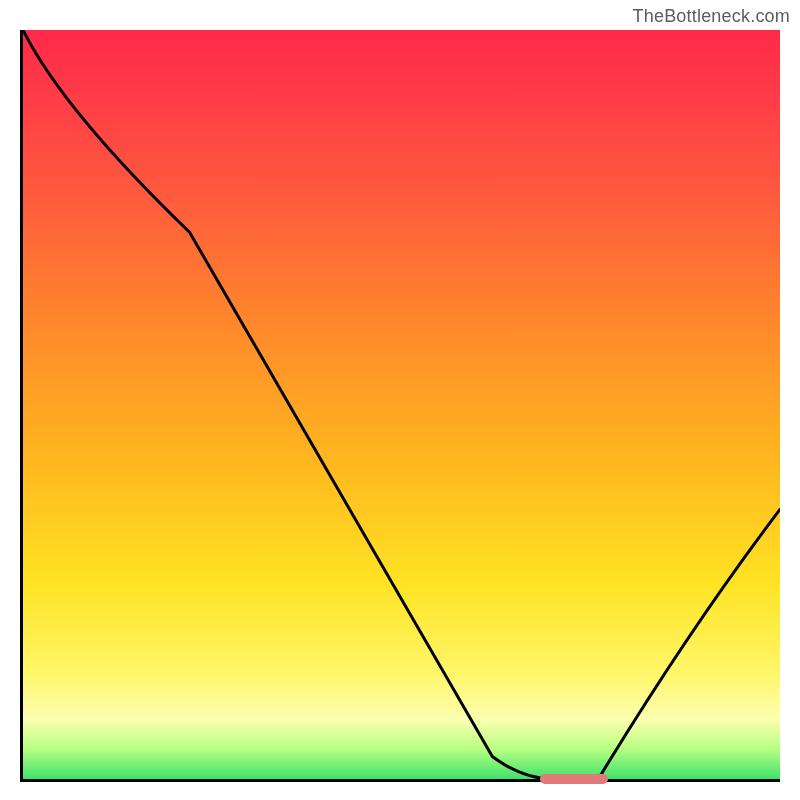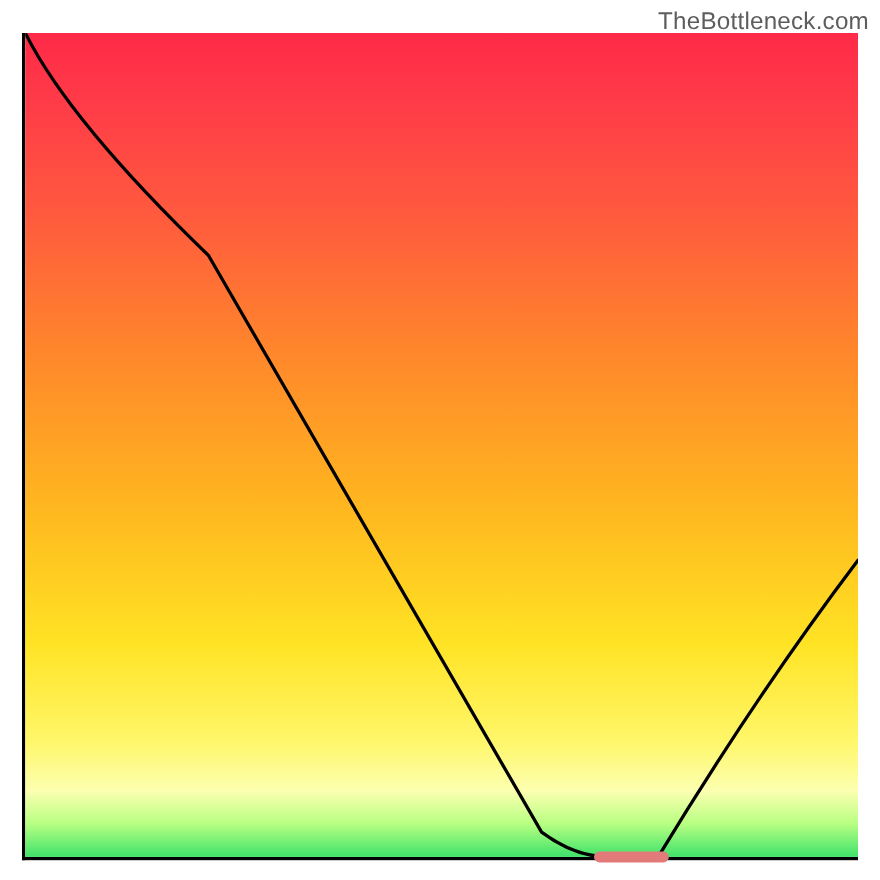--- a/index.html
+++ b/index.html
@@ -14,21 +14,21 @@
   .chart-wrap {
     position: relative;
     width: 800px;
     height: 800px;
   }
   .watermark {
     position: absolute;
     top: 6px;
     right: 10px;
     color: #5d5d5d;
-    font-size: 22px;
+    font-size: 18px;
     letter-spacing: 0.2px;
     font-weight: 400;
   }
   .plot-area {
     position: absolute;
     left: 20px;
     top: 30px;
     width: 760px;
     height: 752px;
     border-left: 3px solid #000;

